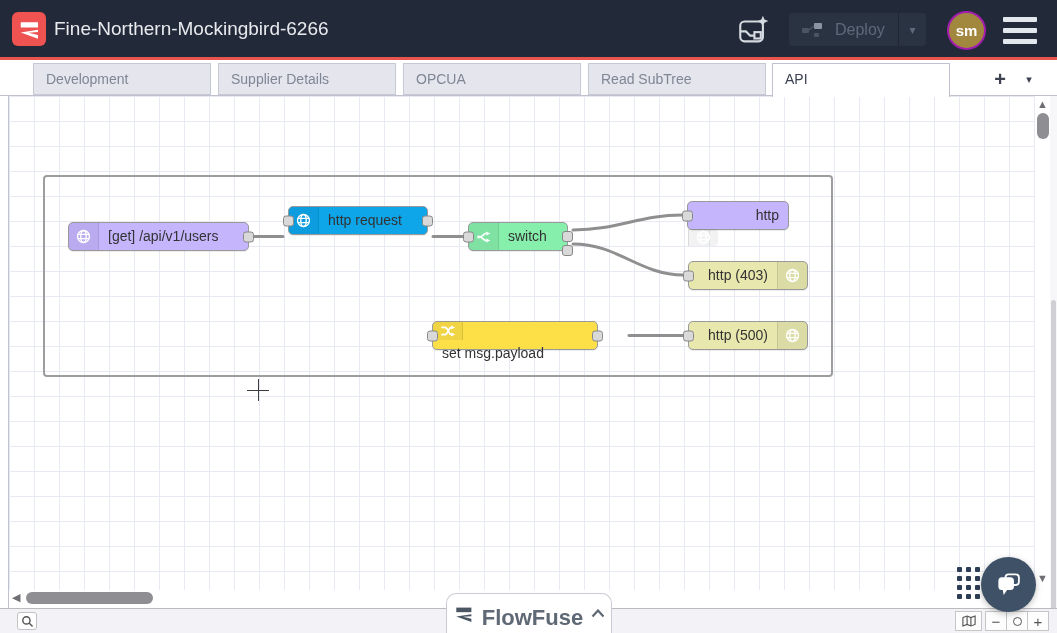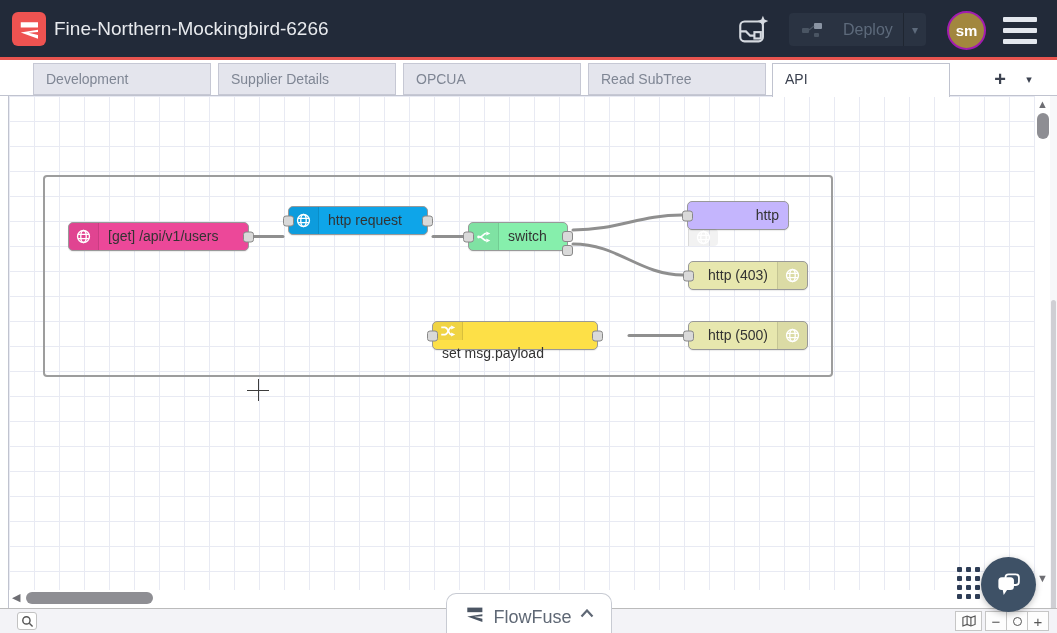--- a/index.html
+++ b/index.html
@@ -10,21 +10,21 @@
   .header { position:absolute; left:0; top:0; width:1057px; height:60px;
             background:#222a39; border-bottom:3px solid #e9544f; }
   .logo { position:absolute; left:12px; top:12px; width:34px; height:34px;
           border-radius:6px; background:#ee5351; display:flex; align-items:center; justify-content:center; }
   .title { position:absolute; left:54px; top:0; height:57px; display:flex; align-items:center;
            color:#e8eaee; font-size:19px;text-align:center; }
   .ai-btn { position:absolute; left:733px; top:11px; width:40px; height:38px;
             display:flex; align-items:center; justify-content:center; cursor:pointer; }
   .deploy { position:absolute; left:789px; top:13px; width:137px; height:33px; background:#2a3342;
             border-radius:4px; display:flex; align-items:center; color:#5d6a7b; font-size:16px; }
-  .deploy-main { display:flex; align-items:flex-end; gap:20px; padding:0 10px 0 12px; flex:1; }
+  .deploy-main { display:flex; align-items:flex-end; gap:12px; padding:0 10px 0 12px; flex:1; }
   .deploy-caret { width:28px; height:33px; display:flex; align-items:center; justify-content:center;
                   border-left:1px solid rgba(0,0,0,0.25); font-size:12px; }
   .avatar { position:absolute; left:947px; top:11px; width:39px; height:39px; border-radius:50%;
             background:#a2873e; border:2px solid #a21caf; color:#fff; font-size:15px; font-weight:bold;
             display:flex; align-items:center; justify-content:center; cursor:pointer; }
   .hamburger { position:absolute; left:1003px; top:17px; width:34px; height:27px; cursor:pointer;
                display:flex; flex-direction:column; justify-content:space-between; }
   .hamburger i { display:block; width:34px; height:5px; background:#e3e7ee; border-radius:1px; }
 
   
@@ -96,21 +96,21 @@
   .map-btn { left:955px; width:27px; }
   .zoom-out { left:985px; width:22px; font-size:15px; }
   .zoom-reset { left:1006px; width:22px; }
   .zoom-in { left:1027px; width:22px; font-size:15px; }
   .reset-circle { width:9px; height:9px; border:1.5px solid #555; border-radius:50%; }
 
   
   .ff-pill { position:absolute; left:446px; top:593px; width:166px; height:40px; background:#fff;
              border:1px solid #c8cbd3; border-bottom:none; border-radius:10px 10px 0 0; z-index:40;
              display:flex; align-items:center; justify-content:center; gap:8px; cursor:pointer; }
-  .ff-name { color:#5f6875; font-size:18px; font-weight:normal;margin-top:8px; }
+  .ff-name { color:#5f6875; font-size:22px; font-weight:bold;margin-top:8px; }
 
   
   .dots { position:absolute; left:957px; top:567px; display:grid;
           grid-template-columns:repeat(3,5px); grid-auto-rows:5px; gap:4px; z-index:20; cursor:pointer; }
   .dots i { background:#2e3d56; border-radius:1px; }
   .chat { position:absolute; left:981px; top:557px; width:55px; height:55px; border-radius:50%;
           background:#3e5166; z-index:60; display:flex; align-items:center; justify-content:center;
           cursor:pointer; box-shadow:0 2px 6px rgba(0,0,0,0.25); }
 </style>
 </head>
@@ -170,21 +170,21 @@
 
   <svg class="wires">
     <path d="M254 236.5 L283 236.5"></path>
     <path d="M433 236.5 L463 236.5"></path>
     <path d="M573 230 C618 230 640 215 682 215"></path>
     <path d="M573 244 C618 244 640 275 683 275"></path>
     <path d="M433 335.5 L453 335.5"></path>
     <path d="M629 335.5 L683 335.5"></path>
   </svg>
 
-  <div class="node" style="left: 68px; top: 222px; width: 181px; background: #ec4899;" title="http in">
+  <div class="node" style="left: 68px; top: 222px; width: 181px; background: #c4b5fd;" title="http in">
     <span class="icon-box left">
       <svg width="17" height="17" viewBox="0 0 20 20" fill="none" stroke="#fff" stroke-width="1.6">
         <circle cx="10" cy="10" r="7"></circle>
           <ellipse cx="10" cy="10" rx="3.2" ry="7"></ellipse>
         <path d="M3.5 7.5 h13 M3.5 12.5 h13"></path>
         </svg>
     </span>
     <span class="node-label">[get] /api/v1/users</span>
     <span class="port port-right"></span>
   </div>

